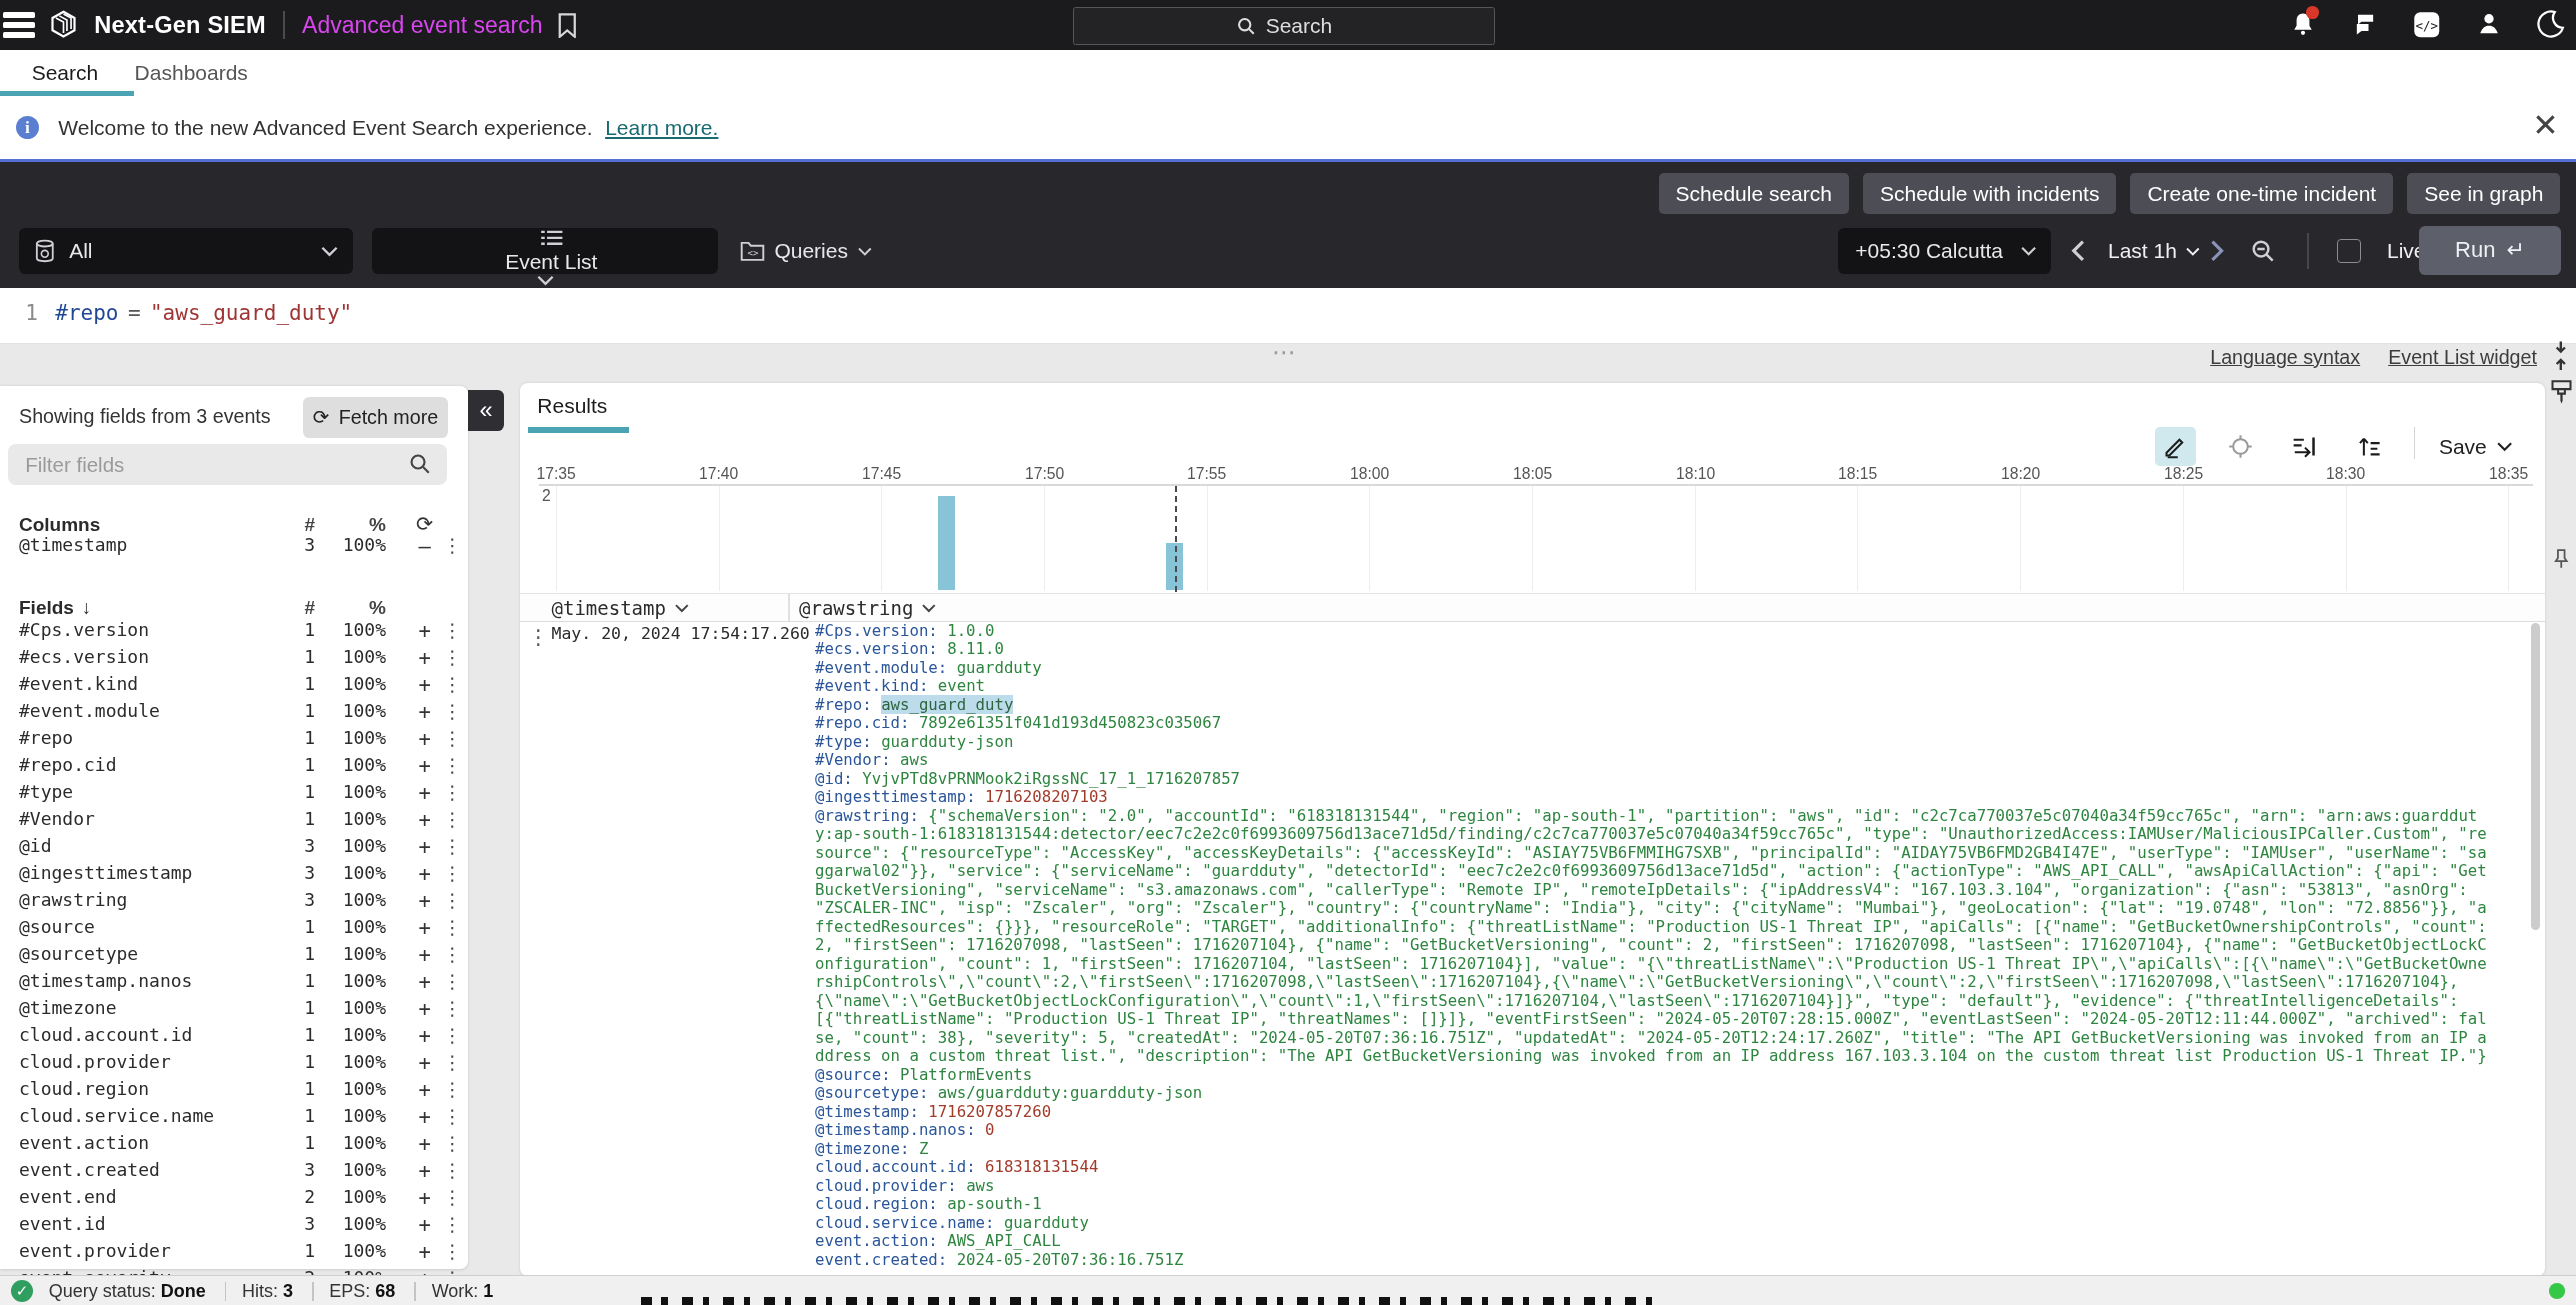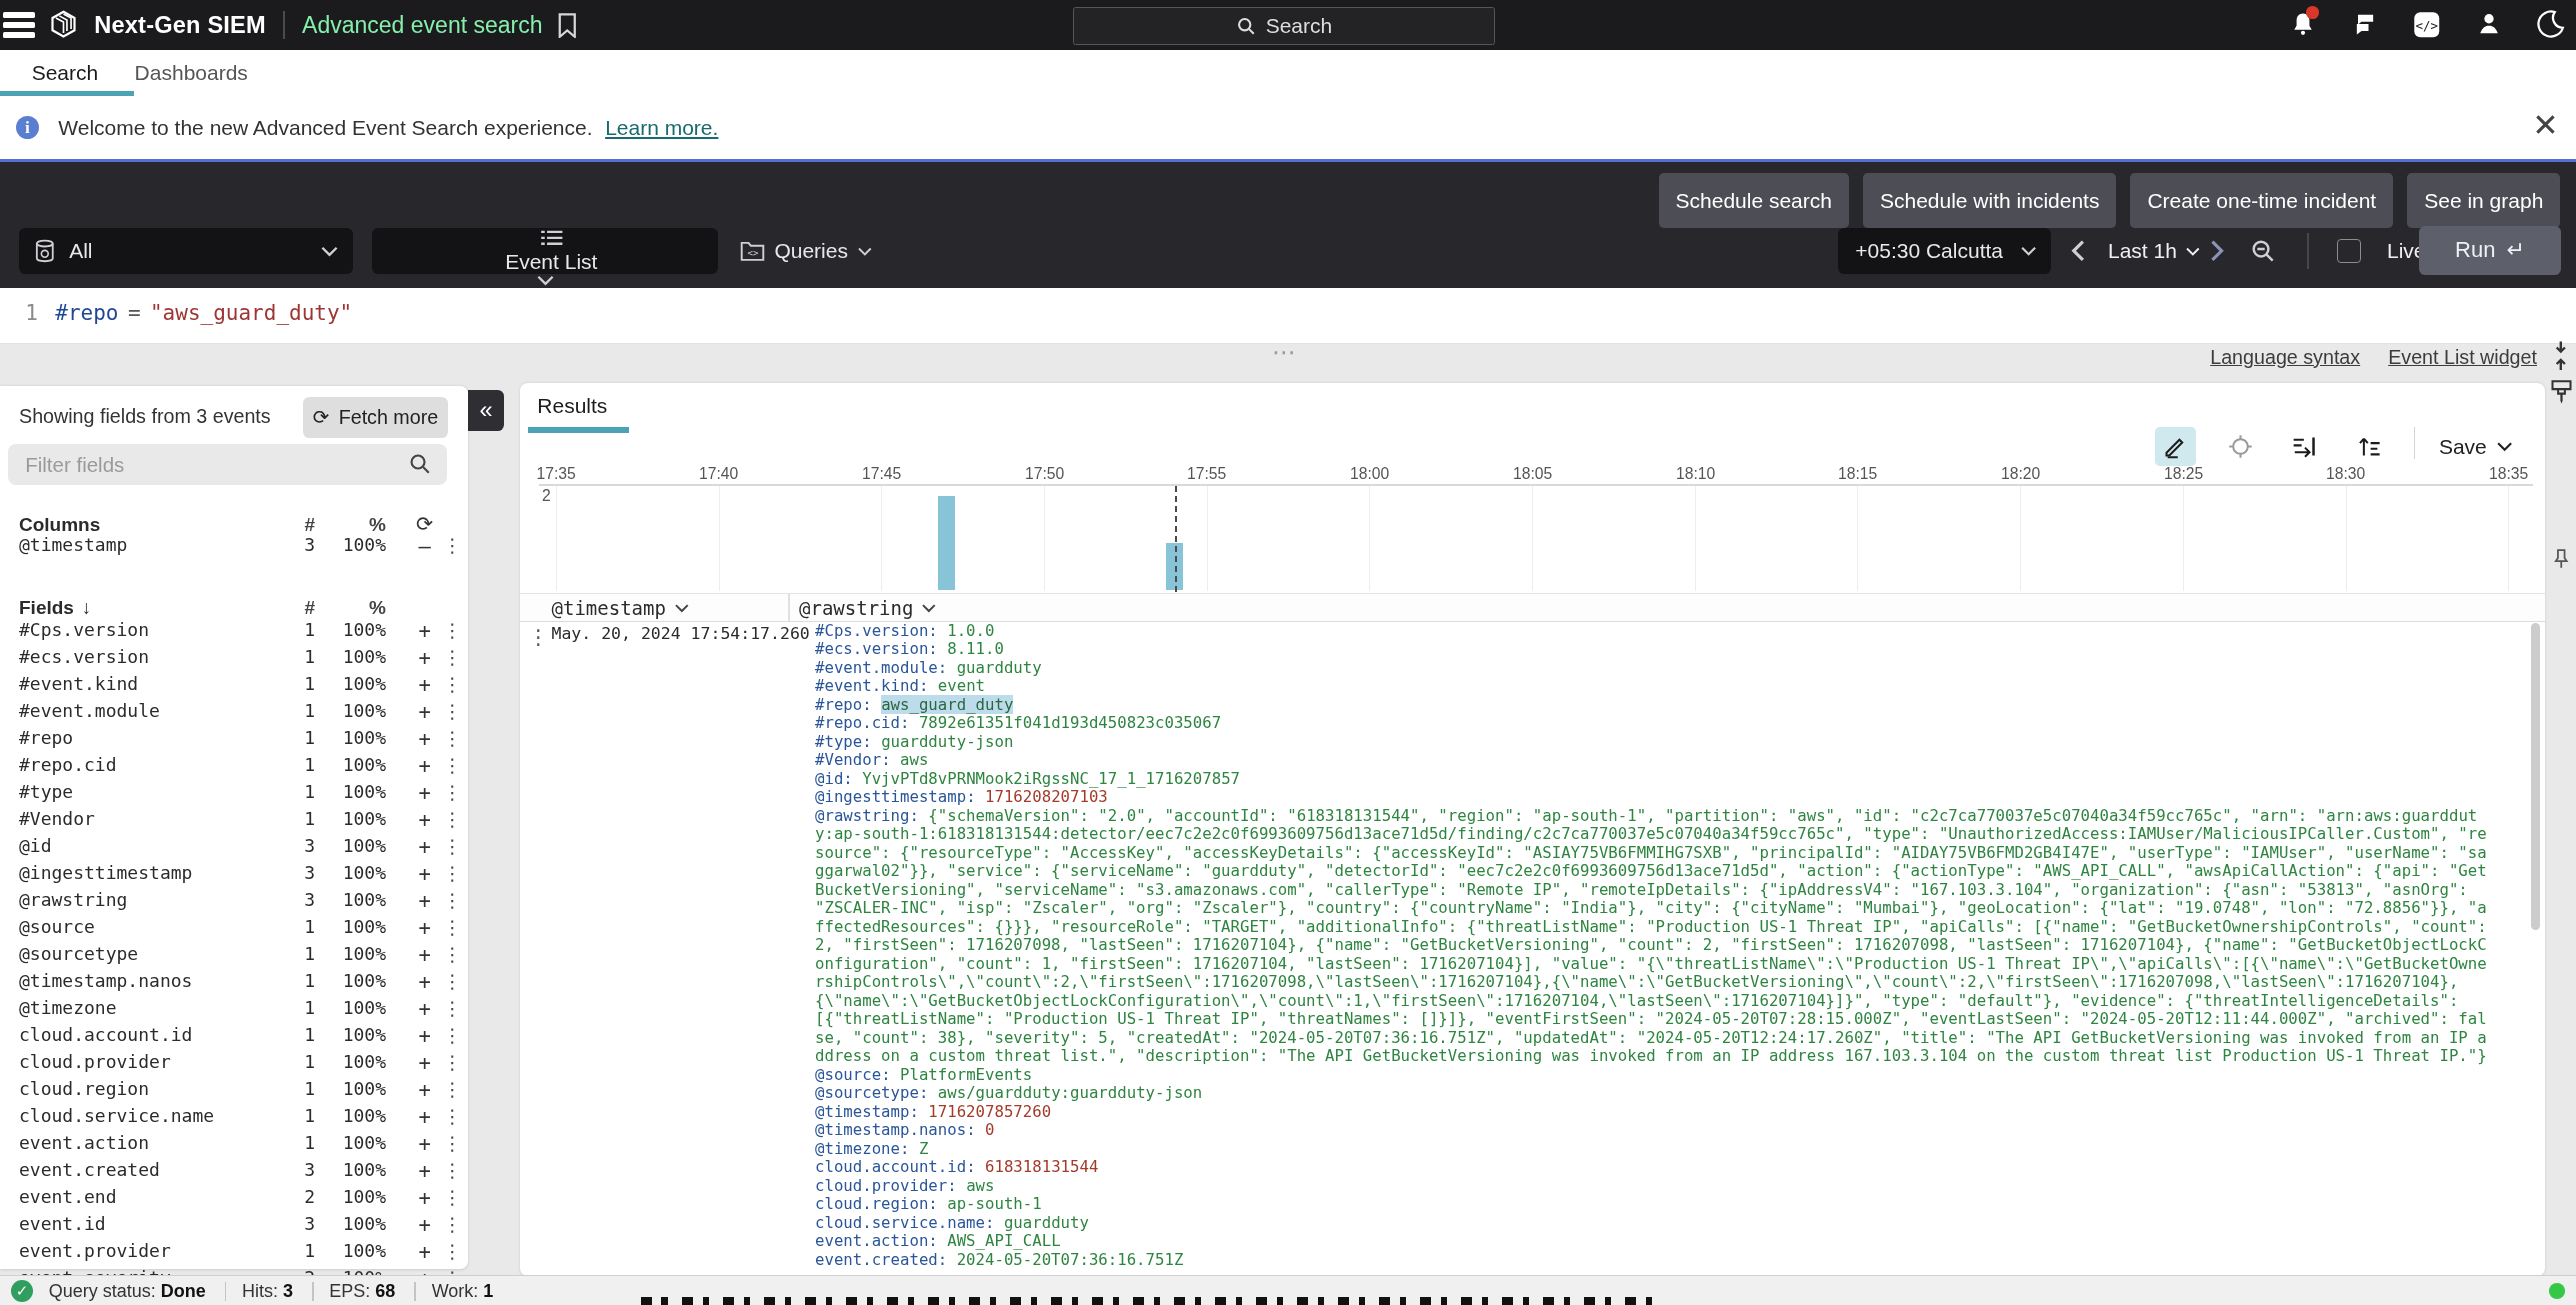--- a/index.html
+++ b/index.html
@@ -8,21 +8,21 @@
   .mono{font-family:"DejaVu Sans Mono",monospace;}
 
   
   .topbar{position:absolute;left:0;top:0;width:2576px;height:50px;background:#1b1b1d;
     display:flex;align-items:center;}
   .hamburger{width:31.5px;height:27px;margin-left:3.1px;display:flex;flex-direction:column;justify-content:space-between;cursor:pointer;}
   .hamburger span{display:block;height:6.3px;background:#fff;border-radius:1.6px;}
   .logo{width:33px;height:33px;margin-left:12.6px;}
   .app-title{color:#fff;font-size:23.6px;font-weight:bold;margin-left:14px;letter-spacing:0.2px;}
   .tb-divider{width:1.6px;height:28px;background:#4b4b4f;margin:0 17.3px;}
-  .page-title{color:#86efac;font-size:23px;}
+  .page-title{color:#d946ef;font-size:23px;}
   .bookmark{margin-left:14px;}
   .gsearch{position:absolute;left:1073px;top:7px;width:420px;height:36px;background:#232326;
     border:1.6px solid #55555a;border-radius:2.4px;display:flex;align-items:center;justify-content:center;color:#dedee0;font-size:21px;gap:9.4px;}
   .top-icons{position:absolute;right:7.9px;top:6.3px;display:flex;align-items:center;gap:27px;}
   .ticon{position:relative;display:flex;align-items:center;justify-content:center;width:35px;height:36px;cursor:pointer;}
   .bell-dot{position:absolute;right:1.6px;top:0;width:12.6px;height:12.6px;border-radius:50%;background:var(--c-red);}
 
   
   .tabs{position:absolute;left:0;top:50px;width:2576px;height:46px;background:#fff;display:flex;align-items:center;}
   .tab{font-size:21px;color:#555;margin-left:27px;position:relative;height:100%;display:flex;align-items:center;padding:0 4.7px;cursor:pointer;}
@@ -34,21 +34,21 @@
     border-bottom:3.1px solid var(--c-blueline);display:flex;align-items:center;}
   .info-ic{width:23.6px;height:23.6px;border-radius:50%;background:var(--c-info);color:#fff;font-size:17.3px;
     font-family:"Liberation Serif",serif;font-weight:bold;display:flex;align-items:center;justify-content:center;margin-left:15.7px;}
   .banner-text{font-size:21px;color:#333;margin-left:19px;}
   .banner-link{font-size:21px;color:var(--c-teal);text-decoration:underline;margin-left:12.6px;cursor:pointer;}
   .banner-close{position:absolute;right:17.3px;top:14px;font-size:31.5px;color:#444;cursor:pointer;line-height:1;}
 
   
   .band{position:absolute;left:0;top:162px;width:2576px;height:126px;background:#28282c;}
   .actions-row{position:absolute;right:15.7px;top:11px;display:flex;gap:14px;}
-  .act-btn{height:55px;background:#4c4d55;border-radius:4.7px;color:#fff;font-size:21px;
+  .act-btn{height:41px;background:#4c4d55;border-radius:4.7px;color:#fff;font-size:21px;
     display:flex;align-items:center;padding:0 17px;cursor:pointer;white-space:nowrap;}
   .band-toolbar{position:absolute;left:0;top:66px;width:2576px;height:46px;display:flex;align-items:center;}
   .dd{height:46px;background:#131316;border-radius:6.3px;display:flex;align-items:center;color:#e8e8ea;font-size:21px;cursor:pointer;}
   .dd .ic{margin-left:14px;display:flex;align-items:center;}
   .dd .lbl{margin-left:12.6px;flex:1;}
   .dd .chev{margin:0 14px;}
   .dd-all{position:absolute;left:19px;width:334px;}
   .dd-view{position:absolute;left:372px;width:346px;flex-direction:column;}
   .queries-btn{position:absolute;left:740px;display:flex;align-items:center;color:#e8e8ea;font-size:21px;gap:9.4px;cursor:pointer;height:46px;}
   .dd-tz{position:absolute;left:1838px;width:213px;}

